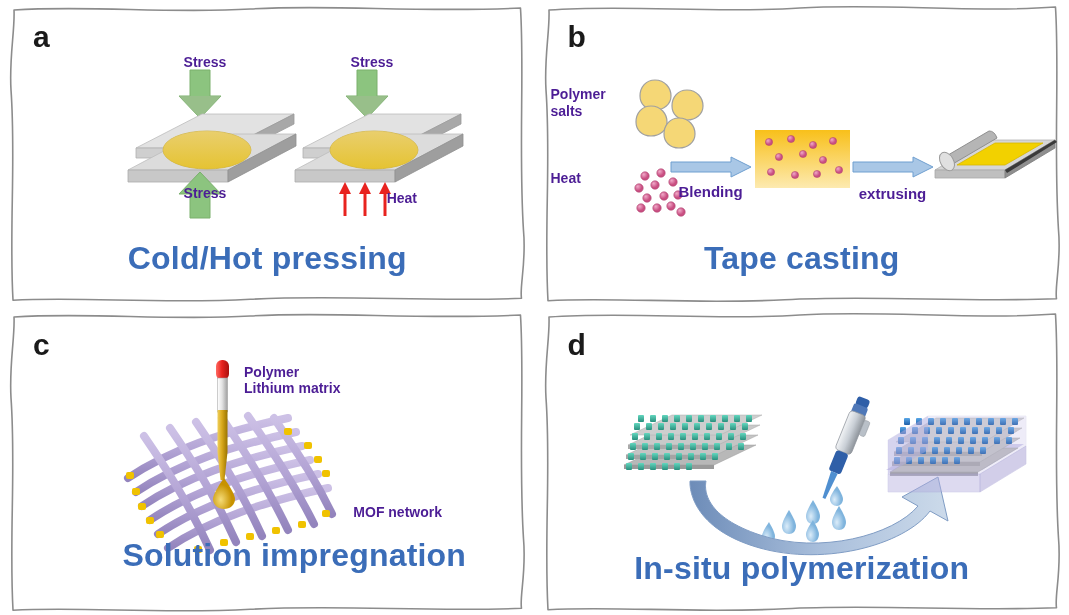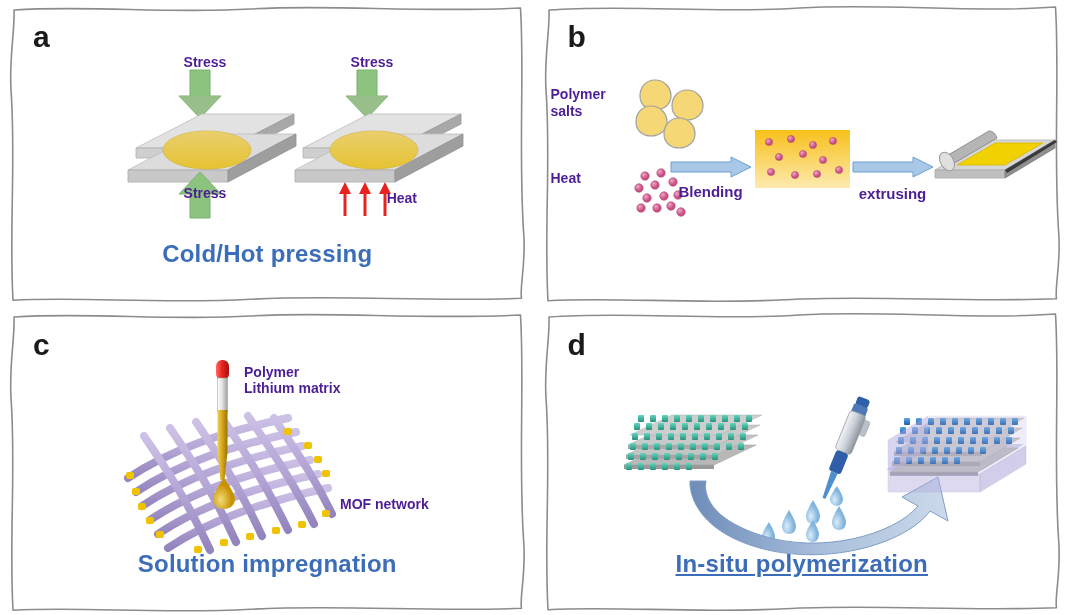--- a/index.html
+++ b/index.html
@@ -16,21 +16,21 @@
     grid-template-rows:1fr 1fr;
   }
   .panel{position:relative;}
   .panel-frame{position:absolute;inset:0;pointer-events:none;}
   .panel-letter{
     position:absolute;font-weight:bold;font-size:30px;color:#1a1a1a;
     letter-spacing:0;line-height:1;
   }
   .caption{
     position:absolute;width:100%;text-align:center;
-    font-weight:bold;font-size:24px;color:#3b6db8;
+    font-weight:bold;font-size:32px;color:#3b6db8;
     letter-spacing:.2px;
   }
   .lbl{
     position:absolute;font-weight:bold;font-size:14px;color:#4c1d95;
     white-space:nowrap;line-height:1.18;text-align:center;
   }
   .lbl.sm{font-size:15px;margin-top:45px;}
   svg{display:block;overflow:visible;}
   .svgwrap{position:absolute;}
 </style>
@@ -237,20 +237,21 @@
         <path d="M30,47 L68,25 L116,25 L78,47 Z" fill="#f2d100" stroke="#d8b800" stroke-width=".8"></path>
 
         <g>
           <path d="M16,40 L62,13 A9,14 0 0 1 70,20 L24,47 A9,14 0 0 1 16,40 Z" fill="#b5b5b5" stroke="#8f8f8f" stroke-width="1"></path>
           <ellipse cx="20" cy="43.5" rx="6.5" ry="10" fill="#e0e0e0" stroke="#9a9a9a" stroke-width="1" transform="rotate(-30 20 43.5)"></ellipse>
         </g>
         <path d="M78,52 L128,22 L130,24 L80,55 Z" fill="#3a3a3a"></path>
       </svg>
     </div>
 
+    <div class="caption" style="top:240px;left:0;">Tape casting</div>
   </div>
 
   <div class="panel">
     <svg class="panel-frame" viewBox="0 0 534 308">
       <path d="M14,9 C90,4 170,13 250,8 C330,3 420,12 520,7
                C524,70 518,150 523,230 C526,264 519,288 521,300
                C430,304 340,296 250,301 C160,306 80,298 13,302
                C9,230 16,160 11,90 C9,57 15,29 14,9 Z" fill="none" stroke="#8c8c8c" stroke-width="1.6" stroke-linejoin="round"></path>
     </svg>
 
@@ -344,23 +345,23 @@
         </defs>
         <path d="M14,2 C14,2 25,17 25,23 C25,29 20,33 14,33 C8,33 3,29 3,23 C3,17 14,2 14,2 Z" fill="url(#dropGrad)"></path>
       </svg>
     </div>
 
     <div class="lbl" style="left:244px;top:56px;width:160px;text-align:left;">
       <span>Polymer</span><br>
       <span>Lithium matrix</span>
     </div>
 
-    <div class="lbl" style="left:312px;top:188px;width:130px;text-align:left;margin-left:28px;">MOF network</div>
-
-    <div class="caption" style="top:242px;left:0;">Solution impregnation</div>
+    <div class="lbl" style="left:312px;top:196px;width:130px;text-align:right;">MOF network</div>
+
+    <div class="caption" style="top:229px;left:0;padding-left:27px;">Solution impregnation</div>
   </div>
 
   <div class="panel">
     <svg class="panel-frame" viewBox="0 0 535 308">
       <path d="M14,9 C95,3 180,13 265,7 C345,2 440,12 521,6
                C525,70 519,150 524,230 C527,264 520,288 522,300
                C430,304 340,296 250,301 C160,306 80,298 13,302
                C9,230 16,160 11,90 C9,57 15,29 14,9 Z" fill="none" stroke="#8c8c8c" stroke-width="1.6" stroke-linejoin="round"></path>
     </svg>
 
@@ -582,16 +583,16 @@
             <rect x="74" y="57" width="6" height="7" rx="1"></rect>
         </g>
 
         <path d="M8,74 L48,50 L48,16 L8,40 Z" fill="#b4aee0" opacity=".4"></path>
         <path d="M8,74 L100,74 L100,92 L8,92 Z" fill="#b4aee0" opacity=".45" stroke="#9c95d0" stroke-width=".6"></path>
         <path d="M100,74 L146,46 L146,64 L100,92 Z" fill="#9c95d0" opacity=".45" stroke="#8a82c4" stroke-width=".6"></path>
         <path d="M8,40 L48,16 L146,16 L146,46 L100,74 L8,74 Z" fill="#b4aee0" opacity=".22" stroke="#9c95d0" stroke-width=".8"></path>
       </svg>
     </div>
 
-    <div class="caption" style="top:242px;left:0;text-decoration:underline;">In-situ polymerization</div>
+    <div class="caption" style="top:242px;left:0;">In-situ polymerization</div>
   </div>
 
 </div>
 
 </body></html>

